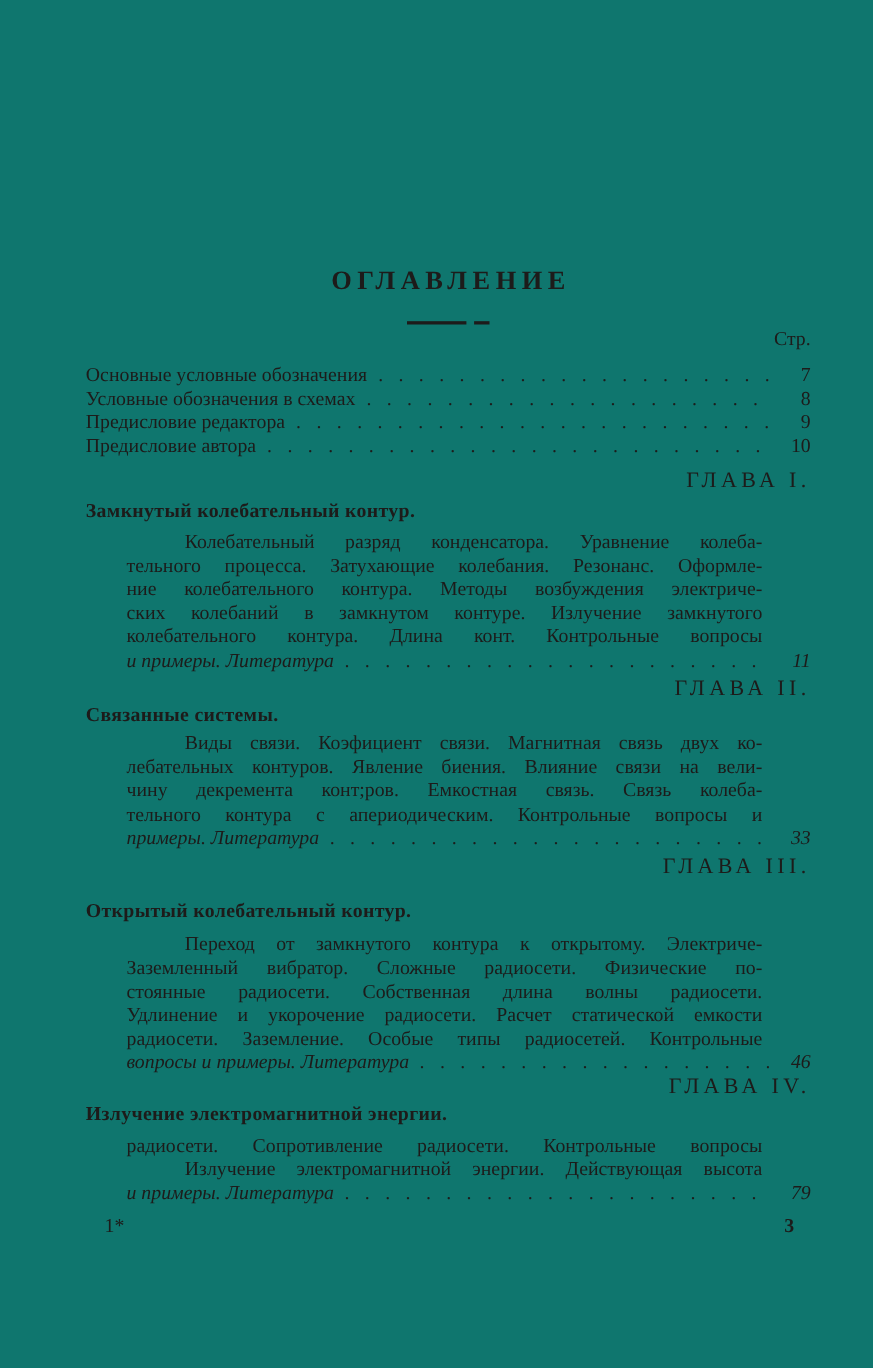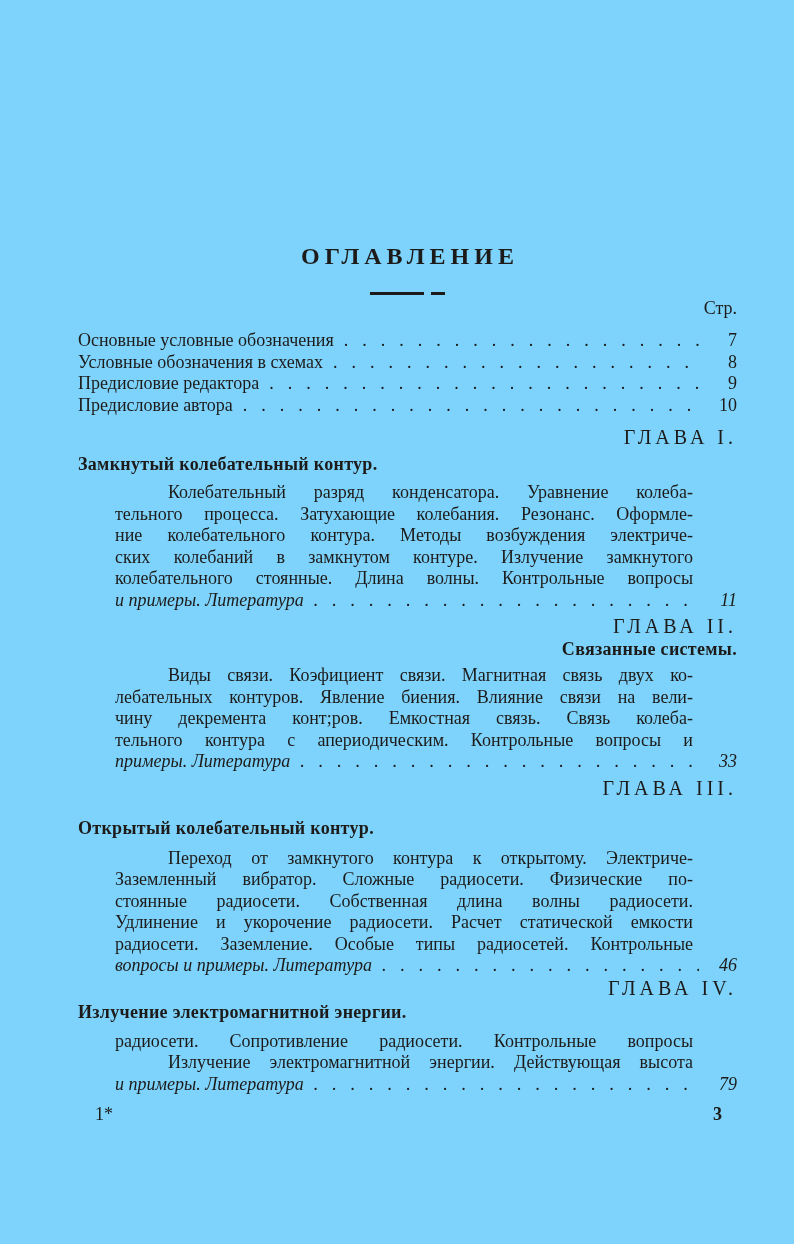--- a/index.html
+++ b/index.html
@@ -2,21 +2,21 @@
 <html lang="ru"><head>
 <meta charset="utf-8">
 <style>
   html, body { margin: 0; padding: 0; }
   body { background: #fdfdfc; }
 
   .page {
     position: relative;
     width: 794px;
     height: 1244px;
-    background: #7dd3fc;
+    background: #0f766e;
     color: #1d1b1a;
     font-family: "Liberation Serif", "DejaVu Serif", serif;
     overflow: hidden;
     box-sizing: border-box;
   }
 
   .content {
     position: absolute;
     left: 78px;
     right: 57px;
@@ -108,21 +108,21 @@
     display: flex;
     align-items: baseline;
     font-style: italic;
   }
   .body-last .last-text { white-space: nowrap; }
 
   .chapter-1 .chapter-heading { margin-top: 10px; }
   .chapter-1 .chapter-title   { margin-top: 5px; }
   .chapter-1 .chapter-body    { margin-top: 7px; }
   .chapter-2 .chapter-heading { margin-top: 4px; }
-  .chapter-2 .chapter-title   { margin-top: 1px; text-align: right; }
+  .chapter-2 .chapter-title   { margin-top: 1px; }
   .chapter-2 .chapter-body    { margin-top: 5px; }
   .chapter-3 .chapter-heading { margin-top: 4px; }
   .chapter-3 .chapter-title   { margin-top: 18px; }
   .chapter-3 .chapter-body    { margin-top: 9px; }
   .chapter-4 .chapter-heading { margin-top: 0px; }
   .chapter-4 .chapter-title   { margin-top: 2px; }
   .chapter-4 .chapter-body    { margin-top: 8px; }
 
   
   .page-footer {
@@ -175,21 +175,21 @@
     </div>
 
     <section class="chapter chapter-1">
       <h2 class="chapter-heading">ГЛАВА I.</h2>
       <h3 class="chapter-title">Замкнутый колебательный контур.</h3>
       <div class="chapter-body">
         <div class="body-line first">Колебательный разряд конденсатора. Уравнение колеба-</div>
         <div class="body-line">тельного процесса. Затухающие колебания. Резонанс. Оформле-</div>
         <div class="body-line">ние колебательного контура. Методы возбуждения электриче-</div>
         <div class="body-line">ских колебаний в замкнутом контуре. Излучение замкнутого</div>
-        <div class="body-line">колебательного стоянные. Длина волны. Контрольные вопросы</div>
+        <div class="body-line">колебательного контура. Длина конт. Контрольные вопросы</div>
         <div class="body-last">
           <span class="last-text">и примеры. Литература</span>
           <span class="leader">................................................................................</span>
           <span class="toc-page">11</span>
         </div>
       </div>
     </section>
 
     <section class="chapter chapter-2">
       <h2 class="chapter-heading">ГЛАВА II.</h2>

